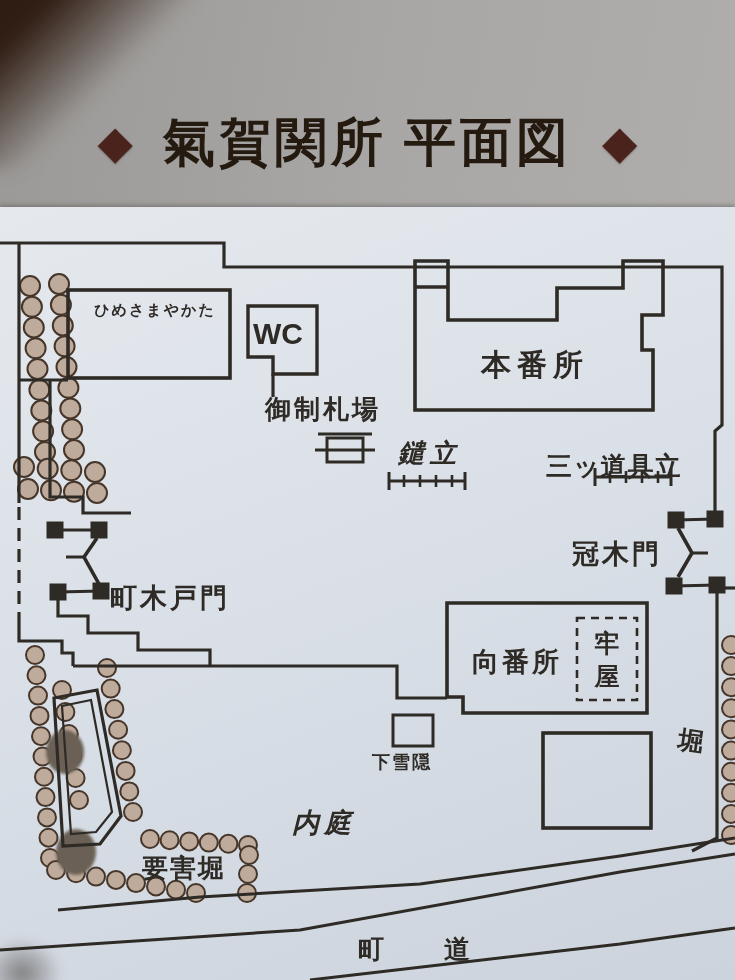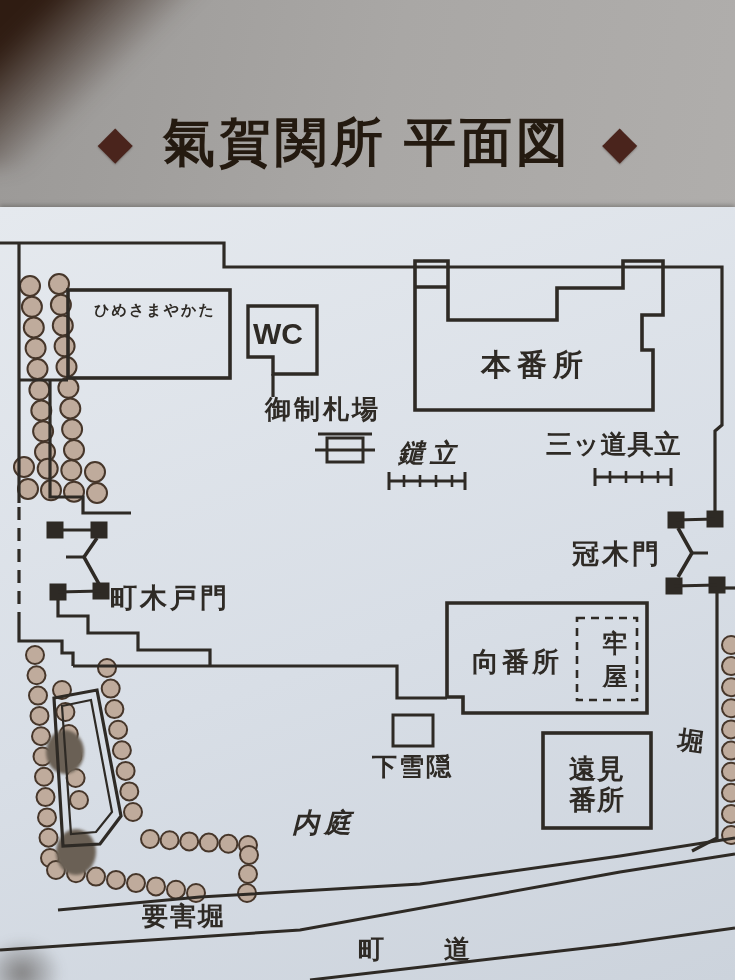--- a/index.html
+++ b/index.html
@@ -245,25 +245,24 @@
       <path d="M 0 950 L 300 930 L 620 872 L 735 854"></path>
       <path d="M 310 980 L 620 944 L 735 928"></path>
     </g>
   </svg>
 
   <div class="lbl center" style="left:78px;top:302px;width:154px;font-size:15px;letter-spacing:2px;">ひめさまやかた</div>
   <div class="lbl center" style="left:250px;top:317px;width:56px;font-size:30px;font-family:'Liberation Sans',sans-serif;">WC</div>
   <div class="lbl center" style="left:455px;top:348px;width:160px;font-size:30px;letter-spacing:6px;">本番所</div>
   <div class="lbl" style="left:265px;top:396px;font-size:26px;letter-spacing:3px;">御制札場</div>
   <div class="lbl" style="left:398px;top:440px;font-size:26px;letter-spacing:6px;font-style:italic;">鑓立</div>
-  <div class="lbl" style="left:546px;top:431px;font-size:26px;letter-spacing:1px;">三ッ道具立</div>
+  <div class="lbl" style="left:546px;top:453px;font-size:26px;letter-spacing:1px;">三ッ道具立</div>
   <div class="lbl" style="left:110px;top:543px;font-size:27px;letter-spacing:3px;margin-top:41px;">町木戸門</div>
   <div class="lbl" style="left:572px;top:540px;font-size:27px;letter-spacing:3px;text-align:center;">冠木門</div>
   <div class="lbl" style="left:472px;top:648px;font-size:27px;letter-spacing:3px;">向番所</div>
-  <div class="lbl center wrap2" style="left:592px;top:628px;width:30px;font-size:25px;line-height:1.3;margin-left:8px;">牢屋</div>
-  <div class="lbl" style="left:372px;top:753px;font-size:25px;letter-spacing:2px;">下雪隠</div>
-  <div class="lbl center wrap2" style="left:566px;top:754px;width:62px;font-size:27px;letter-spacing:1px;line-height:1.15;">遠見番所</div>
+  <div class="lbl center wrap2" style="left:592px;top:628px;width:30px;font-size:25px;line-height:1.3;">牢屋</div>
+  <div class="lbl" style="left:372px;top:753px;font-size:18px;letter-spacing:2px;">下雪隠</div>
   <div class="lbl" style="left:678px;top:728px;font-size:26px;transform:rotate(8deg);">堀</div>
   <div class="lbl" style="left:292px;top:809px;font-size:27px;letter-spacing:5px;font-style:italic;">内庭</div>
-  <div class="lbl" style="left:142px;top:855px;font-size:26px;letter-spacing:2px;margin-top:48px;">要害堀</div>
+  <div class="lbl" style="left:142px;top:855px;font-size:26px;letter-spacing:2px;">要害堀</div>
   <div class="lbl" style="left:358px;top:936px;font-size:26px;">町</div>
   <div class="lbl" style="left:444px;top:936px;font-size:26px;">道</div>
 </div>
 
 </body></html>

